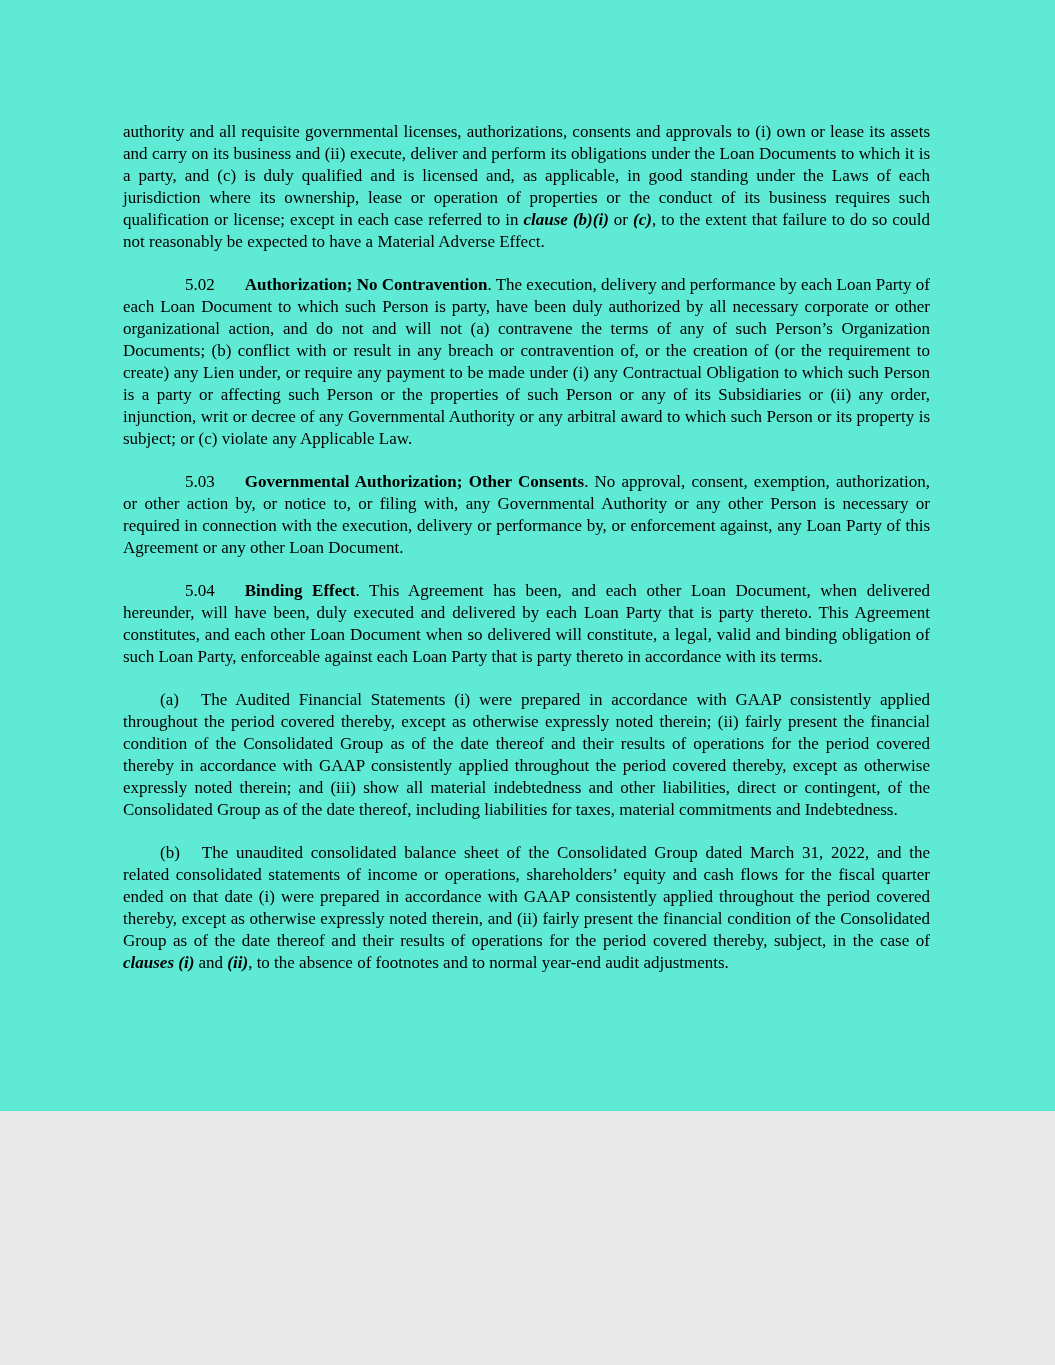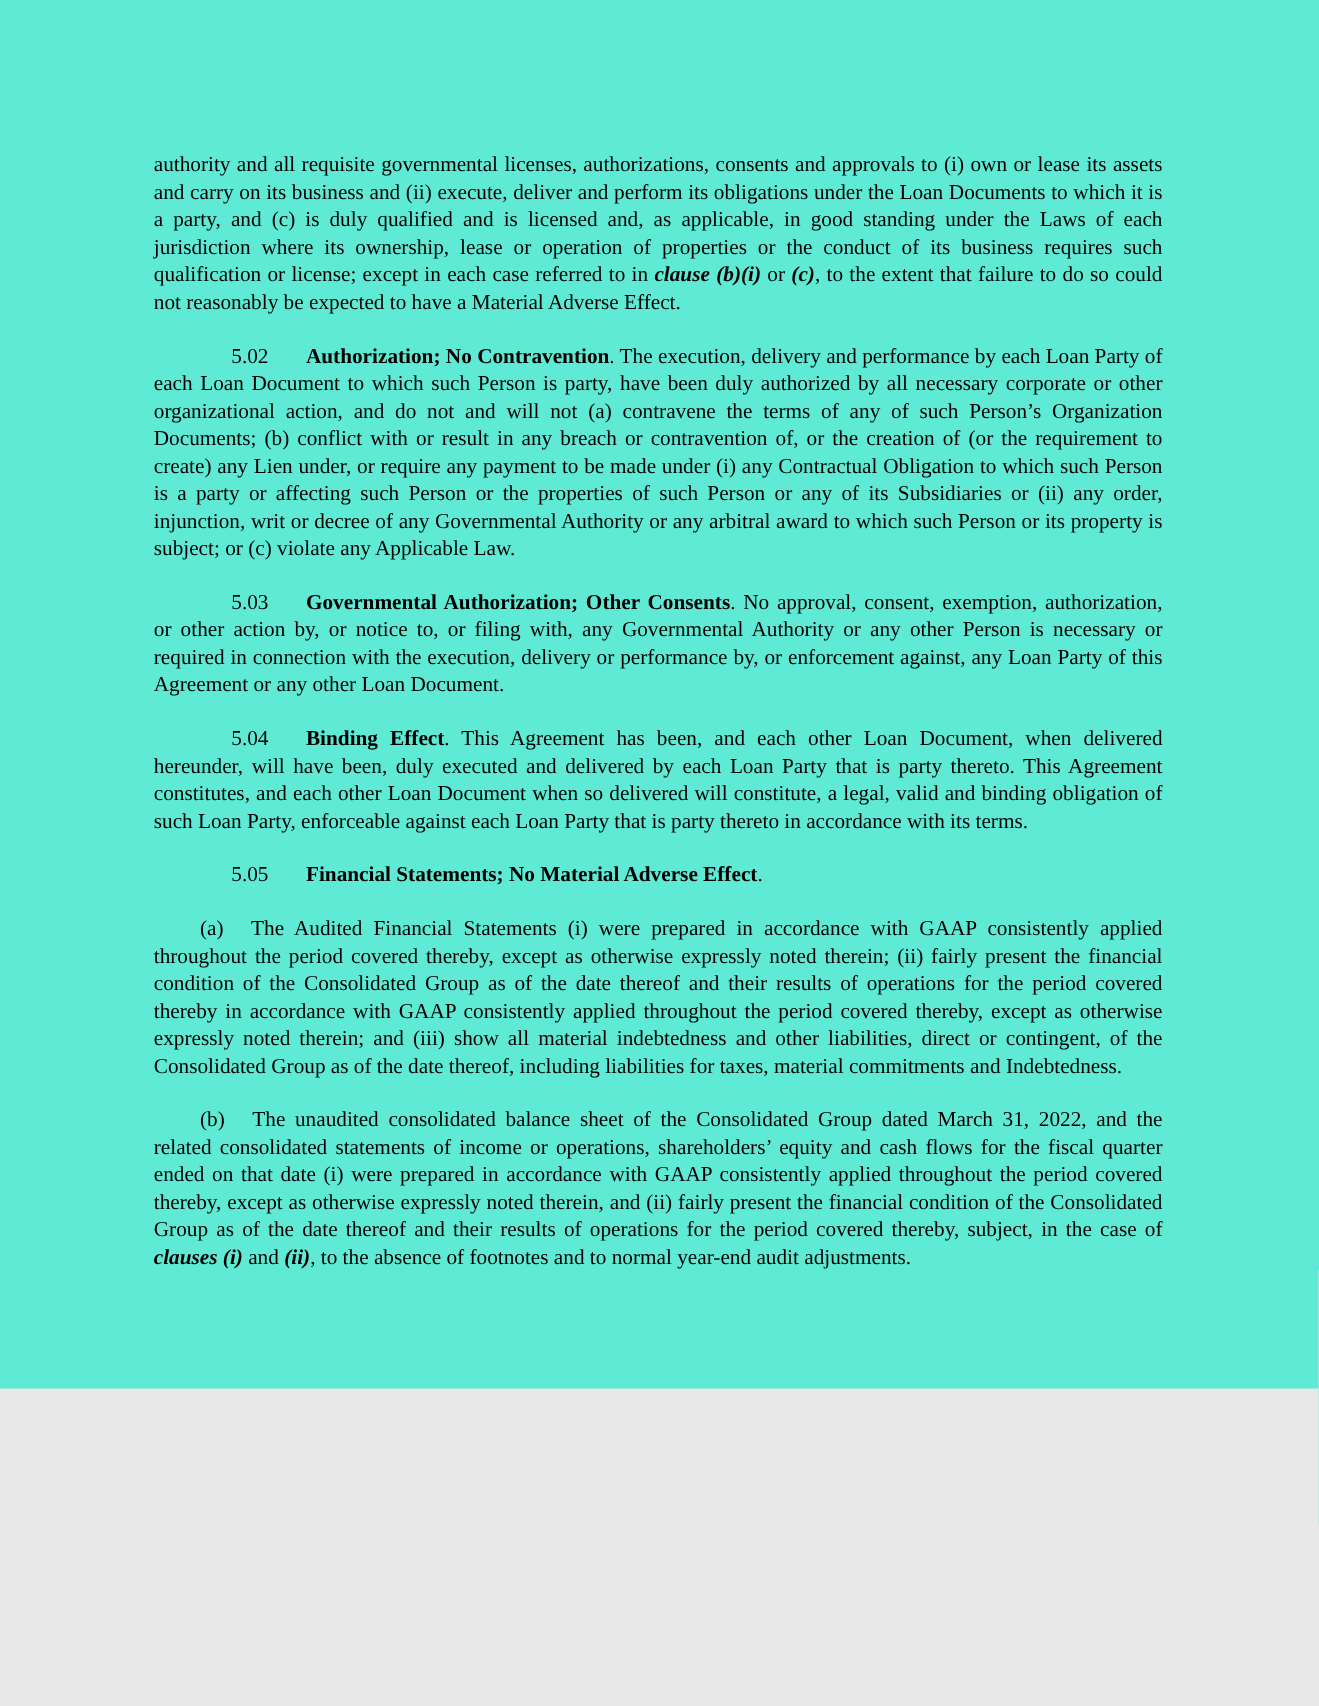--- a/index.html
+++ b/index.html
@@ -62,21 +62,20 @@
 </head>
 <body>
 
 <div class="page">
 
   <div class="doc-body">
       <p class="p-continuation"><span>authority and all requisite governmental licenses, authorizations, consents and approvals to (i) own or lease its assets and carry on its business and (ii) execute, deliver and perform its obligations under the Loan Documents to which it is a party, and (c) is duly qualified and is licensed and, as applicable, in good standing under the Laws of each jurisdiction where its ownership, lease or operation of properties or the conduct of its business requires such qualification or license; except in each case referred to in </span><span class="bi">clause (b)(i)</span><span> or </span><span class="bi">(c)</span><span>, to the extent that failure to do so could not reasonably be expected to have a Material Adverse Effect.</span></p>
       <p class="p-section"><span>5.02</span><span class="tab"></span><span class="b">Authorization; No Contravention</span><span>. The execution, delivery and performance by each Loan Party of each Loan Document to which such Person is party, have been duly authorized by all necessary corporate or other organizational action, and do not and will not (a) contravene the terms of any of such Person’s Organization Documents; (b) conflict with or result in any breach or contravention of, or the creation of (or the requirement to create) any Lien under, or require any payment to be made under (i) any Contractual Obligation to which such Person is a party or affecting such Person or the properties of such Person or any of its Subsidiaries or (ii) any order, injunction, writ or decree of any Governmental Authority or any arbitral award to which such Person or its property is subject; or (c) violate any Applicable Law.</span></p>
       <p class="p-section"><span>5.03</span><span class="tab"></span><span class="b">Governmental Authorization; Other Consents</span><span>. No approval, consent, exemption, authorization, or other action by, or notice to, or filing with, any Governmental Authority or any other Person is necessary or required in connection with the execution, delivery or performance by, or enforcement against, any Loan Party of this Agreement or any other Loan Document.</span></p>
       <p class="p-section"><span>5.04</span><span class="tab"></span><span class="b">Binding Effect</span><span>. This Agreement has been, and each other Loan Document, when delivered hereunder, will have been, duly executed and delivered by each Loan Party that is party thereto. This Agreement constitutes, and each other Loan Document when so delivered will constitute, a legal, valid and binding obligation of such Loan Party, enforceable against each Loan Party that is party thereto in accordance with its terms.</span></p>
-      <p class="p-section"><span>5.05</span><span class="tab"></span><span class="b">Financial Statements; No Material Adverse Effect</span><span>.</span></p>
       <p class="p-sub"><span>(a)</span><span class="tab"></span><span>The Audited Financial Statements (i) were prepared in accordance with GAAP consistently applied throughout the period covered thereby, except as otherwise expressly noted therein; (ii) fairly present the financial condition of the Consolidated Group as of the date thereof and their results of operations for the period covered thereby in accordance with GAAP consistently applied throughout the period covered thereby, except as otherwise expressly noted therein; and (iii) show all material indebtedness and other liabilities, direct or contingent, of the Consolidated Group as of the date thereof, including liabilities for taxes, material commitments and Indebtedness.</span></p>
       <p class="p-sub"><span>(b)</span><span class="tab"></span><span>The unaudited consolidated balance sheet of the Consolidated Group dated March 31, 2022, and the related consolidated statements of income or operations, shareholders’ equity and cash flows for the fiscal quarter ended on that date (i) were prepared in accordance with GAAP consistently applied throughout the period covered thereby, except as otherwise expressly noted therein, and (ii) fairly present the financial condition of the Consolidated Group as of the date thereof and their results of operations for the period covered thereby, subject, in the case of </span><span class="bi">clauses (i)</span><span> and </span><span class="bi">(ii)</span><span>, to the absence of footnotes and to normal year-end audit adjustments.</span></p>
     </div>
 
   <div class="change-bar"></div>
 
   <div class="footer-ids"><span class="del">4910-4316-8857</span><span class="ins">4908-9985-1611</span><span class="ver-prefix"> v.</span><span class="del">2</span><span class="ins">7</span></div>
 
   <div class="page-number">78</div>
 

